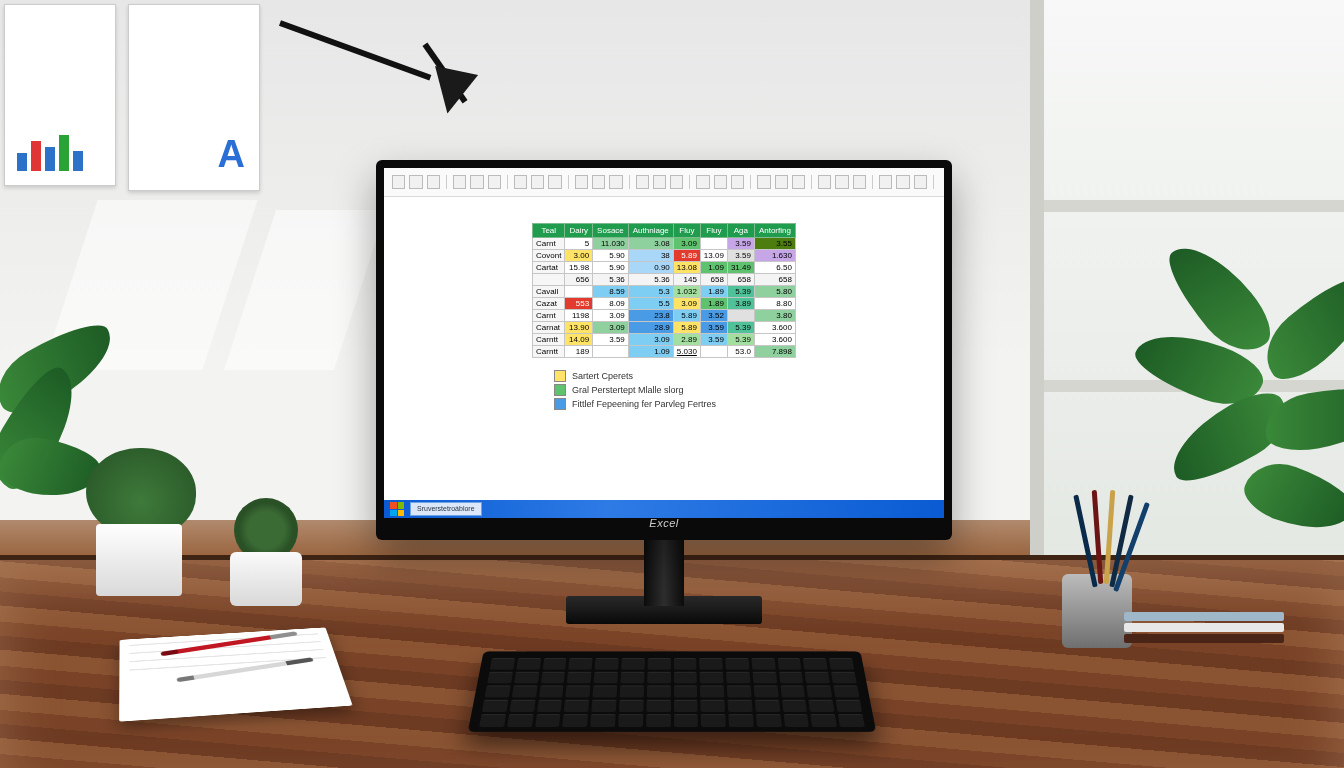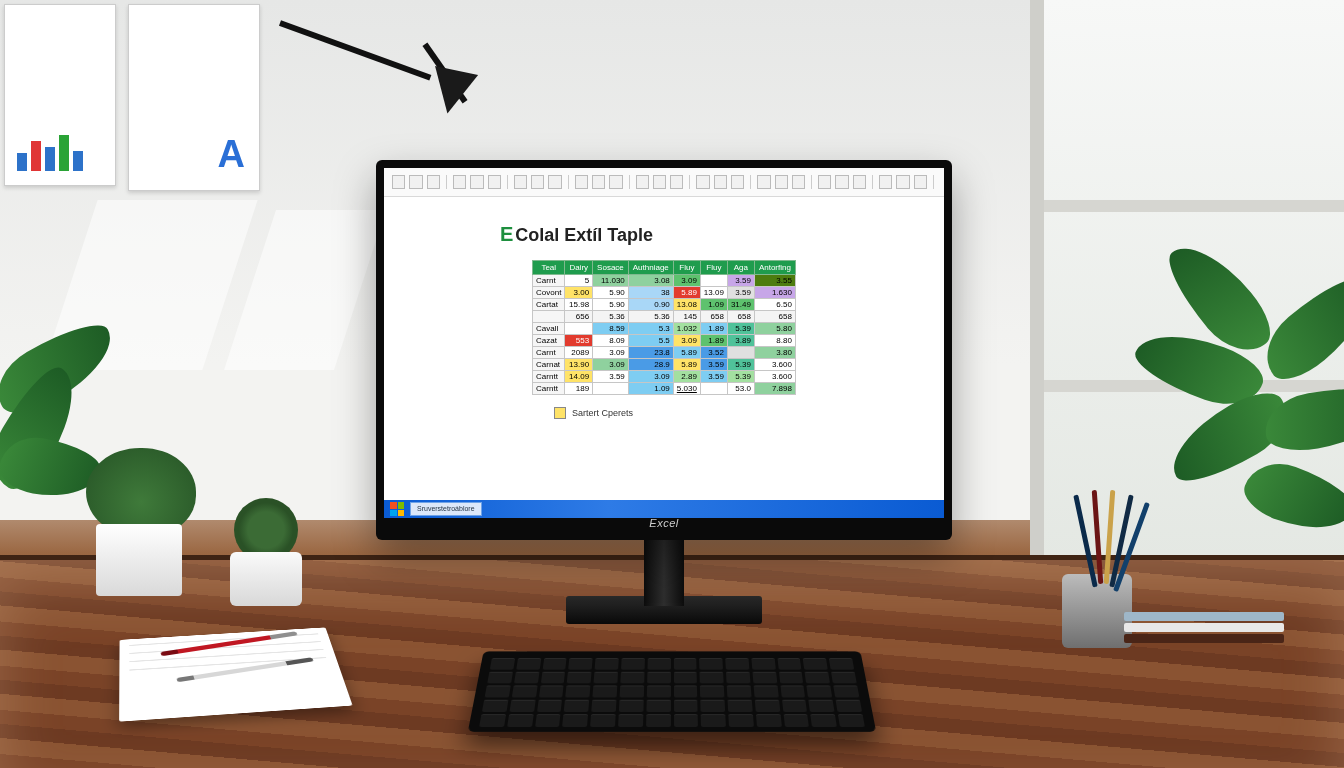--- a/index.html
+++ b/index.html
@@ -161,23 +161,20 @@
           <div class="btn"></div>
           <div class="btn"></div>
           <div class="sep"></div>
           <div class="btn"></div>
           <div class="btn"></div>
           <div class="btn"></div>
           <div class="sep"></div>
         </div>
 
       <div class="doc">
-        <h2 class="doc-title">
-          <span class="e">E</span><span>Colal Extíl Taple</span>
-        </h2>
         <table class="sheet">
           <thead>
               <tr id="sheet-head">
                 <th>Teal</th>
                 <th>Dairy</th>
                 <th>Sosace</th>
                 <th>Authniage</th>
                 <th>Fluy</th>
                 <th>Fluy</th>
                 <th>Aga</th>
@@ -240,21 +237,21 @@
                 <td style="background: rgb(226, 59, 46); color: rgb(255, 255, 255);">553</td>
                 <td style="background: rgb(255, 255, 255);">8.09</td>
                 <td style="background: rgb(126, 205, 242);">5.5</td>
                 <td style="background: rgb(255, 227, 103);">3.09</td>
                 <td style="background: rgb(94, 194, 110);">1.89</td>
                 <td style="background: rgb(80, 194, 154);">3.89</td>
                 <td style="background: rgb(255, 255, 255);">8.80</td>
               </tr>
               <tr>
                 <td class="lab">Carnt</td>
-                <td style="background: rgb(255, 255, 255);">2089</td>
+                <td style="background: rgb(255, 255, 255);">1198</td>
                 <td style="background: rgb(255, 255, 255);">3.09</td>
                 <td style="background: rgb(74, 155, 230);">23.8</td>
                 <td style="background: rgb(126, 205, 242);">5.89</td>
                 <td style="background: rgb(74, 155, 230);">3.52</td>
                 <td style="background: rgb(224, 224, 224);"></td>
                 <td style="background: rgb(143, 209, 158);">3.80</td>
               </tr>
               <tr>
                 <td class="lab">Carnat</td>
                 <td style="background: rgb(255, 227, 103);">13.90</td>
@@ -284,20 +281,28 @@
                 <td style="background: rgb(255, 255, 255);"></td>
                 <td style="background: rgb(255, 255, 255);">53.0</td>
                 <td style="background: rgb(143, 209, 158);">7.898</td>
               </tr>
             </tbody>
         </table>
         <div class="legend" id="legend">
             <div>
               <span class="sw" style="background: rgb(255, 227, 103);"></span>
               <span>Sartert Cperets</span>
+            </div>
+            <div>
+              <span class="sw" style="background: rgb(94, 194, 110);"></span>
+              <span>Gral Perstertept Mlalle slorg</span>
+            </div>
+            <div>
+              <span class="sw" style="background: rgb(74, 155, 230);"></span>
+              <span>Fittlef Fepeening fer Parvleg Fertres</span>
             </div>
           </div>
       </div>
 
       <div class="taskbar">
         <div class="start">
             <span></span>
             <span></span>
             <span></span>
             <span></span>

